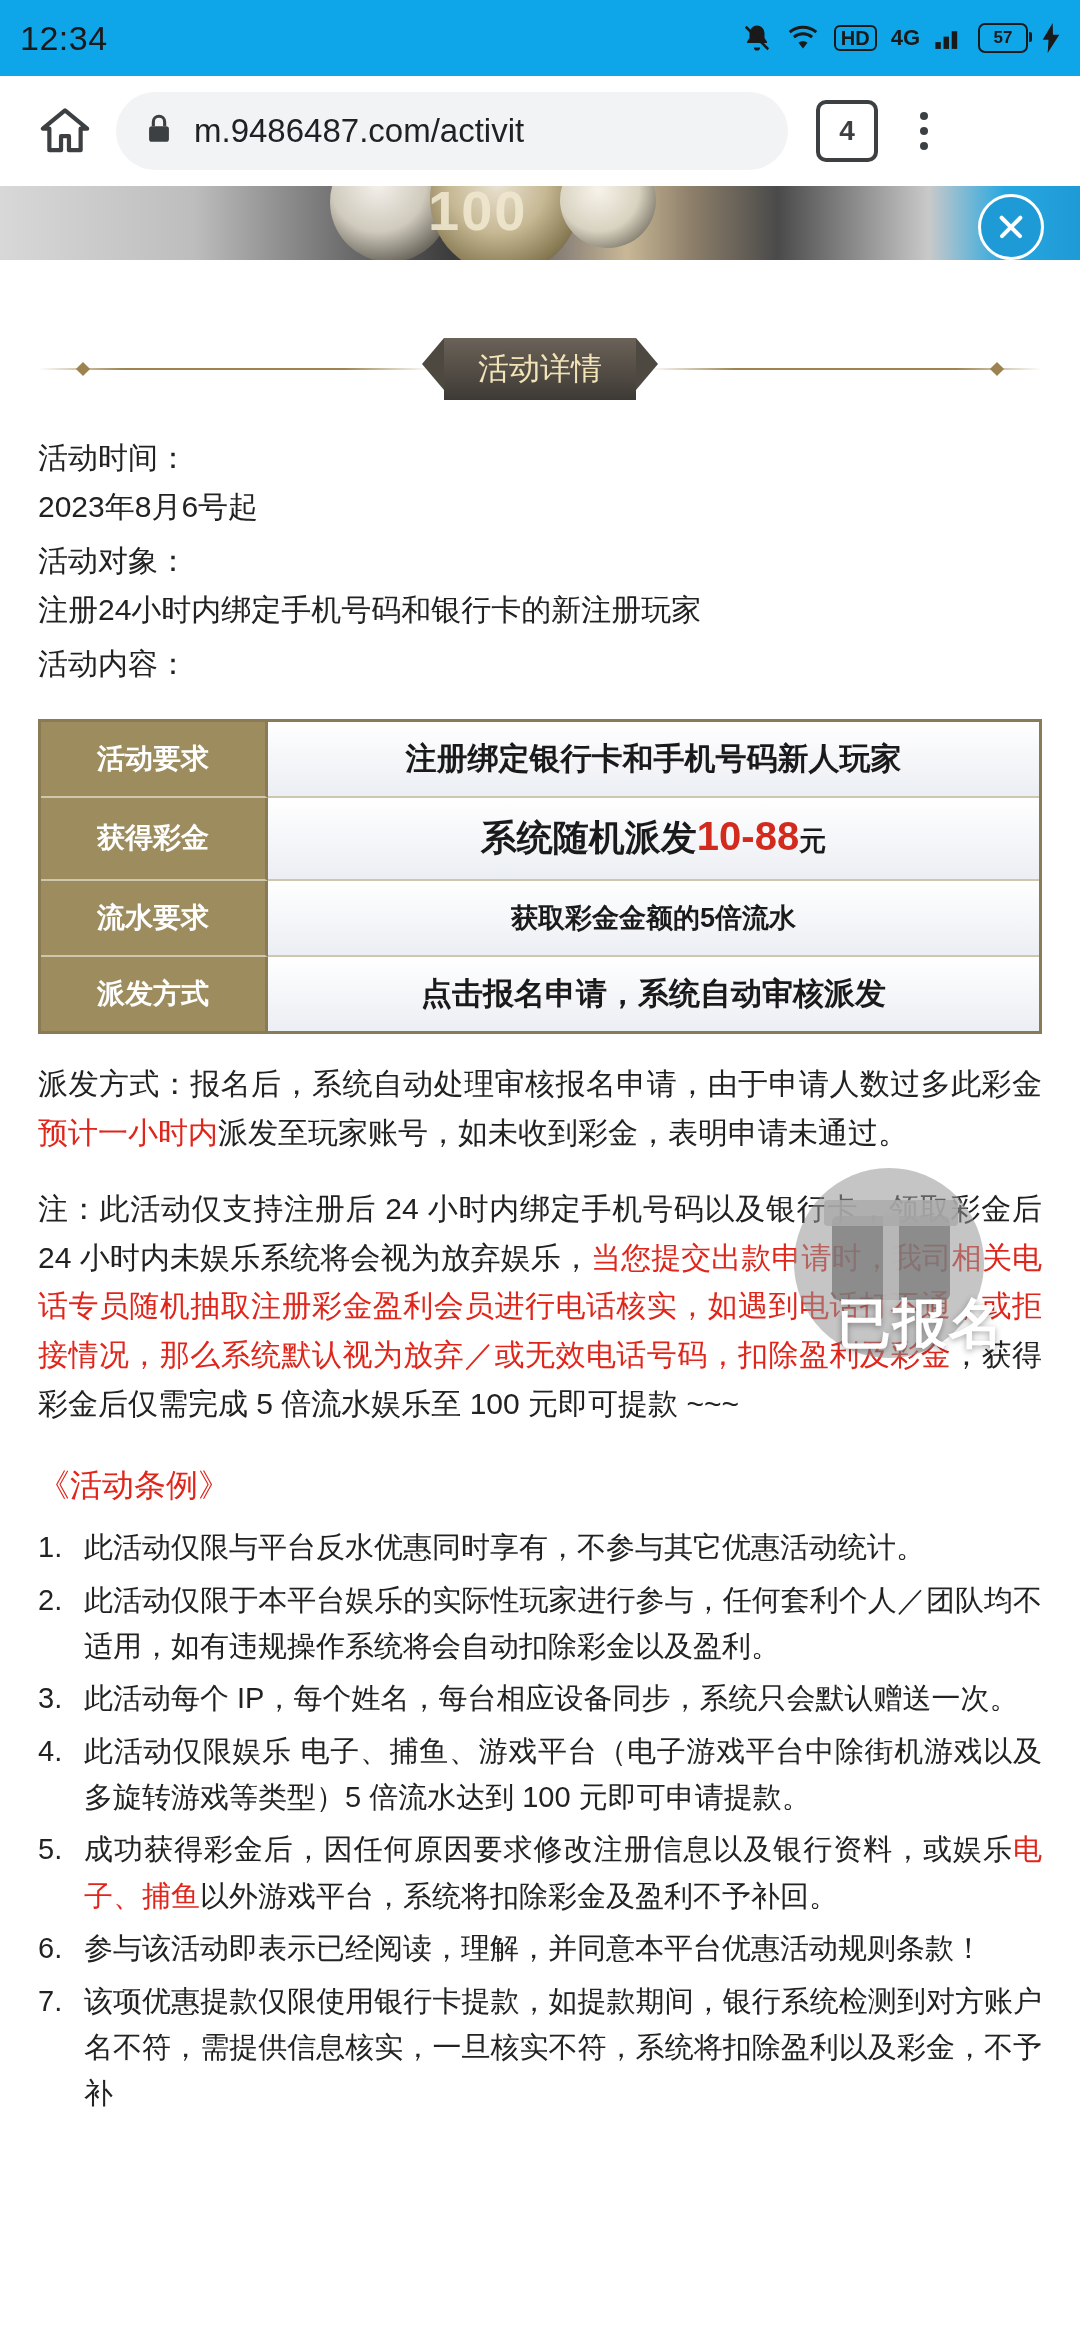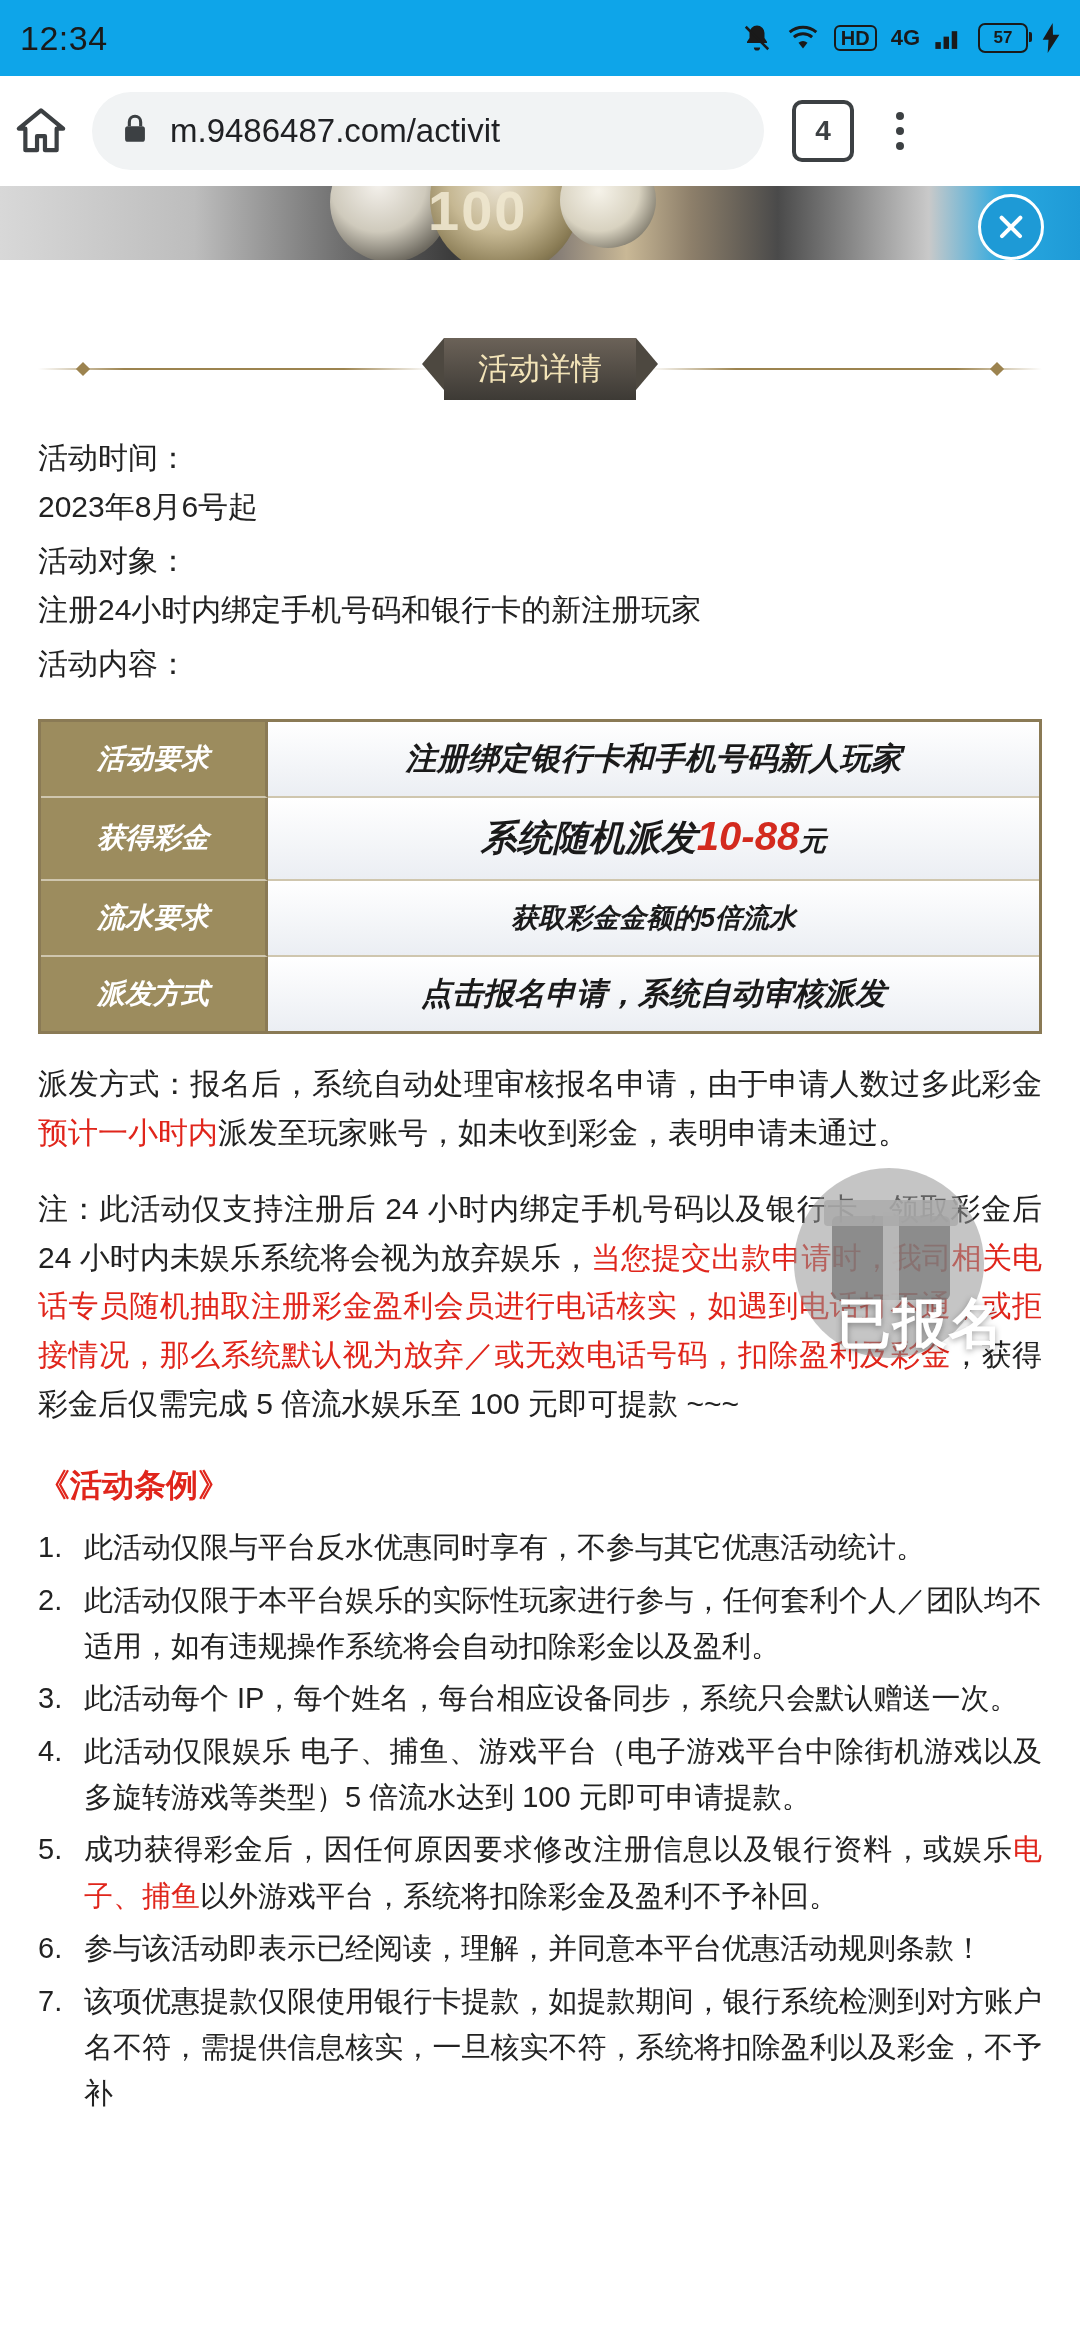--- a/index.html
+++ b/index.html
@@ -59,21 +59,21 @@
     position: absolute; right: -6px; top: 7px;
     width: 3px; height: 10px; background: #1a1a1a; border-radius: 0 2px 2px 0;
   }
 
   
   .browserbar {
     height: 110px;
     background: #ffffff;
     display: flex;
     align-items: center;
-    padding: 0 8px;
+    padding: 0 32px;
     box-sizing: border-box;
     gap: 18px;
   }
   .home-btn { width: 66px; display: flex; justify-content: center; }
   .urlbar {
     flex: 1;
     height: 78px;
     background: #f1f3f4;
     border-radius: 39px;
     display: flex;
@@ -220,21 +220,20 @@
     display: table;
     width: 100%;
     box-sizing: border-box;
     background: #ffffff;
   }
   .trow { display: table-row; }
   .tcell-l, .tcell-r {
     display: table-cell;
     vertical-align: middle;
     border-bottom: 2px solid #cfc6ae;
-    font-style: italic;
   }
   .trow:last-child .tcell-l, .trow:last-child .tcell-r { border-bottom: none; }
   .tcell-l {
     width: 212px;
     background: #9c8c5e;
     color: #ffffff;
     font-size: 28px;
     font-weight: bold;
     text-align: center;
     padding: 18px 6px;
@@ -253,21 +252,21 @@
   .tcell-r .sm { font-size: 27px; }
 
   .red { color: #e0251b; }
   .red-strong { color: #e0251b; }
 
   .block-gap { height: 22px; }
 
   .rules-title {
     color: #e0251b;
     font-size: 32px;
-    font-weight: bold;
+    font-weight: normal;
     margin: 36px 0 16px 0;
   }
   .rule {
     font-size: 29px;
     line-height: 1.6;
     color: #222222;
     margin: 0 0 6px 0;
     display: flex;
     text-align: justify;
   }

